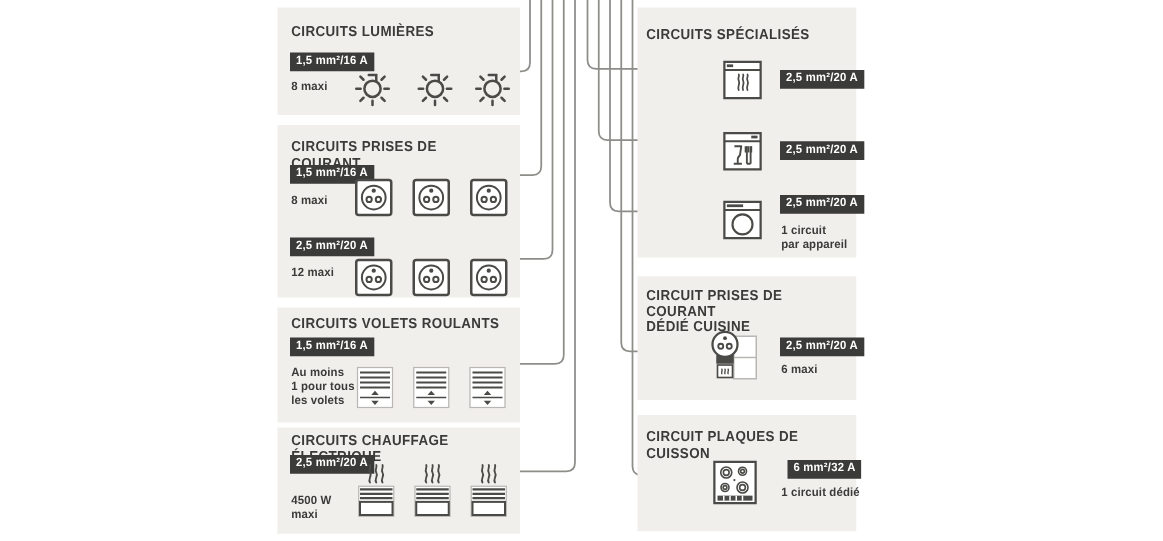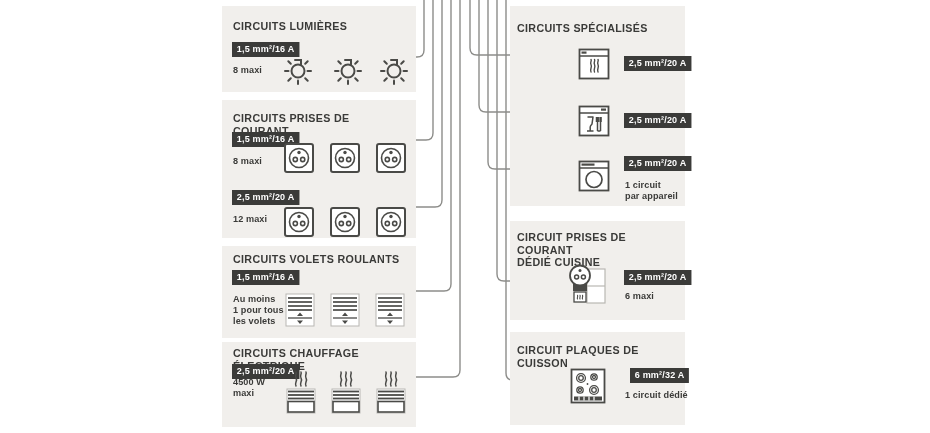--- a/index.html
+++ b/index.html
@@ -272,21 +272,21 @@
       </g>
       <path d="M15 19.5 L18 23 H12 Z" fill="#4a4a47"></path>
       <path d="M3 25 H27" stroke="#4a4a47" stroke-width="1.3"></path>
       <path d="M15 31 L18 27.5 H12 Z" fill="#4a4a47"></path>
     </svg>
   </div>
 
   <div class="panel" style="left:222px;top:342px;width:194px;height:85px;"></div>
   <div class="panel-title" style="left:233px;top:347px;width:185px;">CIRCUITS CHAUFFAGE ÉLECTRIQUE</div>
   <div class="badge" style="left:232px;top:364px;">2,5 mm²/20 A</div>
-  <div class="note" style="left:233px;top:376px;">4500 W
+  <div class="note" style="left:233px;top:395px;">4500 W
 maxi</div>
 
   <div class="icon" style="left:285px;top:370px;">
     <svg width="32" height="50" viewBox="0 0 32 50">
       <g stroke="#4a4a47" stroke-width="1.5" fill="none" stroke-linecap="round">
         <path d="M11 16 C9 13 13 11 11 8 C9.5 5.5 12 4 11 2"></path>
         <path d="M16 16 C14 13 18 11 16 8 C14.5 5.5 17 4 16 2"></path>
         <path d="M21 16 C19 13 23 11 21 8 C19.5 5.5 22 4 21 2"></path>
       </g>
       <rect x="2" y="19" width="28" height="24" fill="#fff" stroke="#b9b7b3" stroke-width="1"></rect>

